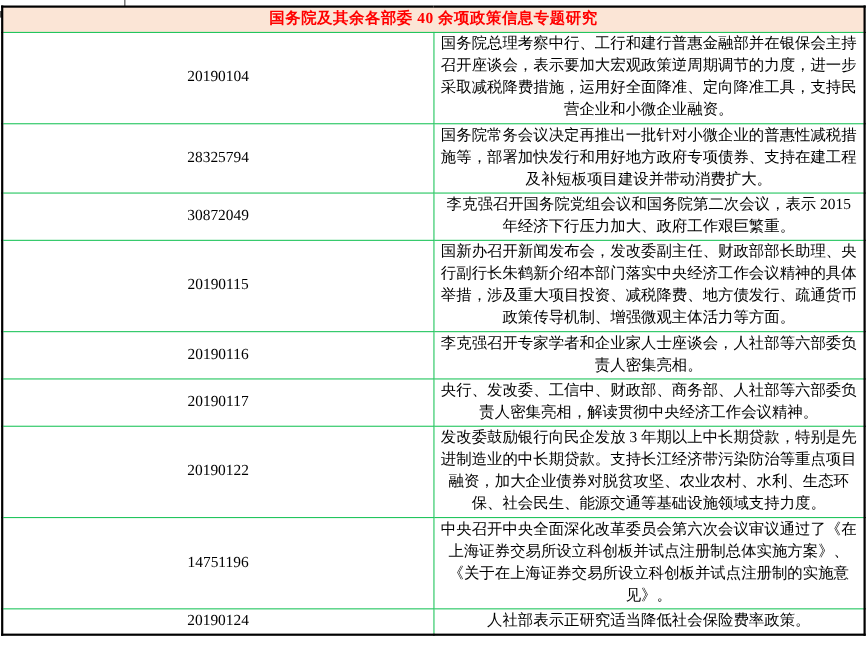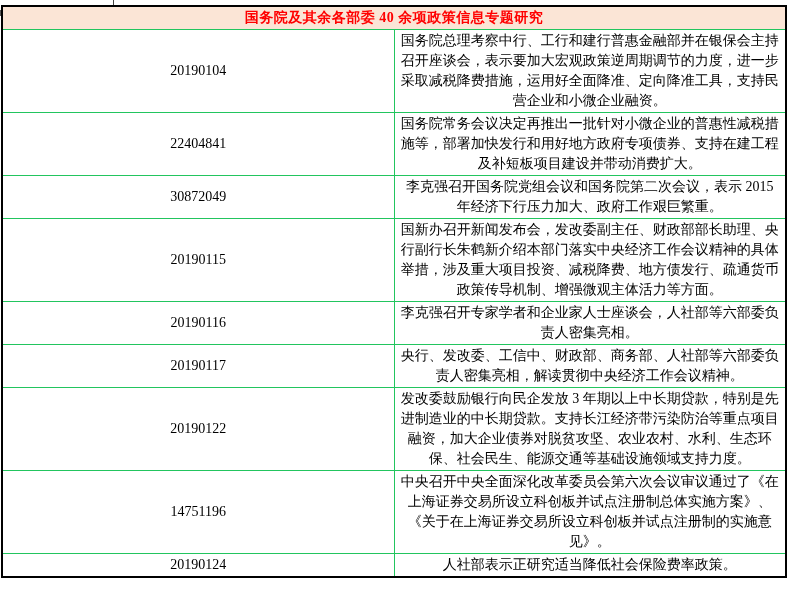--- a/index.html
+++ b/index.html
@@ -82,21 +82,21 @@
     <tr>
       <th class="title-cell" colspan="2">国务院及其余各部委 40 余项政策信息专题研究</th>
     </tr>
   </thead>
   <tbody>
       <tr>
         <td class="date-cell">20190104</td>
         <td class="content-cell">国务院总理考察中行、工行和建行普惠金融部并在银保会主持召开座谈会，表示要加大宏观政策逆周期调节的力度，进一步采取减税降费措施，运用好全面降准、定向降准工具，支持民营企业和小微企业融资。</td>
       </tr>
       <tr>
-        <td class="date-cell">22404841</td>
+        <td class="date-cell">28325794</td>
         <td class="content-cell">国务院常务会议决定再推出一批针对小微企业的普惠性减税措施等，部署加快发行和用好地方政府专项债券、支持在建工程及补短板项目建设并带动消费扩大。</td>
       </tr>
       <tr>
         <td class="date-cell">30872049</td>
         <td class="content-cell">李克强召开国务院党组会议和国务院第二次会议，表示 2015 年经济下行压力加大、政府工作艰巨繁重。</td>
       </tr>
       <tr>
         <td class="date-cell">20190115</td>
         <td class="content-cell">国新办召开新闻发布会，发改委副主任、财政部部长助理、央行副行长朱鹤新介绍本部门落实中央经济工作会议精神的具体举措，涉及重大项目投资、减税降费、地方债发行、疏通货币政策传导机制、增强微观主体活力等方面。</td>
       </tr>

